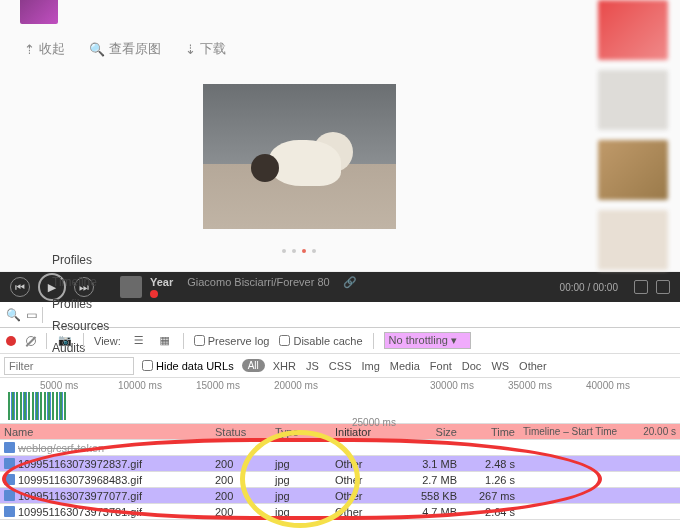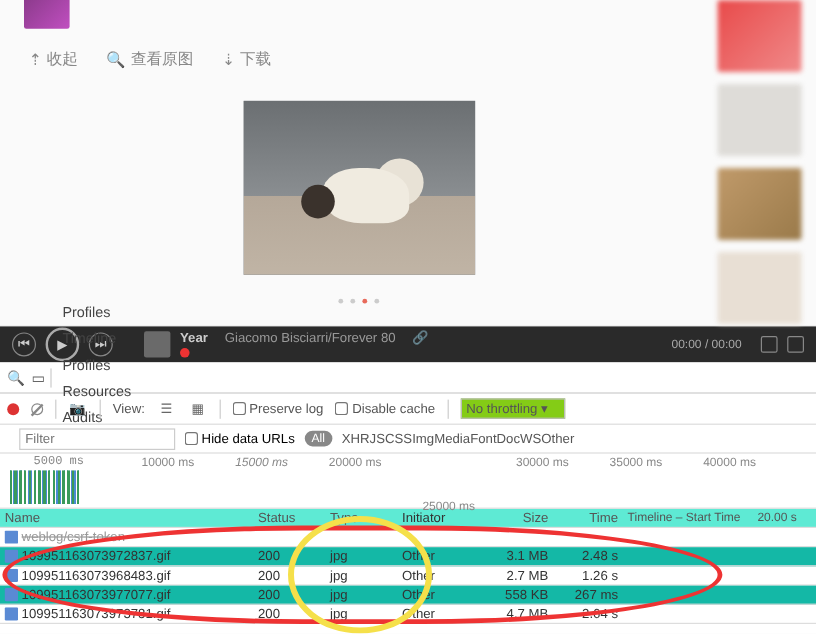--- a/index.html
+++ b/index.html
@@ -37,35 +37,35 @@
 .dev{background:#fff}
 .dev-tabs{height:26px;border-bottom:1px solid #ccc;display:flex;align-items:center;font-size:12px;color:#444;padding:0 6px;gap:2px}
 .dev-ic{width:16px;height:16px;display:flex;align-items:center;justify-content:center;color:#666;cursor:pointer}
 .dtab{padding:4px 7px;cursor:pointer}
 .dtab.on{background:#ddd;border-radius:2px}
 .dev-bar{height:26px;border-bottom:1px solid #ddd;display:flex;align-items:center;font-size:11px;color:#555;padding:0 6px;gap:10px}
 .rec{width:10px;height:10px;background:#d33;border-radius:50%}
 .noop{width:10px;height:10px;border:1.5px solid #888;border-radius:50%;position:relative}
 .noop::after{content:"";position:absolute;left:3px;top:-2px;width:1.5px;height:13px;background:#888;transform:rotate(45deg)}
 .sep{width:1px;height:16px;background:#ccc}
-.sel{border:1px solid #bbb;padding:1px 14px 1px 4px;background:#84cc16;font-size:11px}
+.sel{border:1px solid #bbb;padding:1px 14px 1px 4px;background:#f0abfc;font-size:11px}
 .cb{display:flex;align-items:center;gap:3px}
 .cb input{width:11px;height:11px}
-.dev-filter{height:24px;border-bottom:1px solid #ddd;display:flex;align-items:center;font-size:11px;padding:0 16px;gap:8px}
+.dev-filter{height:24px;border-bottom:1px solid #ddd;display:flex;align-items:center;font-size:11px;padding:0 4px;gap:8px}
 .finput{border:1px solid #ccc;padding:2px 4px;width:130px;font-size:11px;color:#aaa}
 .pill{background:#888;color:#fff;border-radius:8px;padding:1px 6px;font-size:10px}
 .ftype{color:#555;cursor:pointer}
 .timeline{height:46px;border-bottom:1px solid #ddd;position:relative;font-size:10px;color:#888}
 .tl-labels{display:flex;position:absolute;top:2px;left:0;right:0}
 .tl-lab{position:absolute}
 .tl-wave{position:absolute;left:8px;top:14px;width:58px;height:28px;background:repeating-linear-gradient(90deg,#3a9a5a 0 2px,transparent 2px 4px),repeating-linear-gradient(90deg,#4a8ad4 0 1px,transparent 1px 3px)}
 .table{font-size:11px;color:#333}
 .trow{display:flex;border-bottom:1px solid #ddd;height:16px;align-items:center}
-.trow.hd{background:#5eead4;color:#555;font-weight:normal}
-.trow.alt{background:#14b8a6}
+.trow.hd{background:#fca5a5;color:#555;font-weight:normal}
+.trow.alt{background:#c4b5fd}
 .c-name{width:215px;padding-left:4px;overflow:hidden;white-space:nowrap;display:flex;align-items:center;gap:3px}
 .c-status{width:60px}
 .c-type{width:60px}
 .c-init{width:68px;color:#333}
 .c-size{width:62px;text-align:right;padding-right:8px}
 .c-time{width:58px;text-align:right;padding-right:8px}
 .c-tl{flex:1;font-size:10px}
 .fic{width:11px;height:11px;background:#5a8ad4;border-radius:1px;flex-shrink:0}
 .anno-red{position:absolute;border:4px solid #e33;border-radius:50%/60%;pointer-events:none}
 .anno-yel{position:absolute;border:5px solid #f5e04a;border-radius:50%;pointer-events:none}
@@ -170,54 +170,54 @@
   <div class="sep"></div>
   <div class="sel"><span>No throttling</span> ▾</div>
  </div>
  <div class="dev-filter">
   <input class="finput" placeholder="Filter" style="">
   <label class="cb">
         <input type="checkbox" style="">
         <span>Hide data URLs</span>
       </label>
   <span class="pill">All</span>
-  <div id="ftypes" style="display:flex;">
+  <div id="ftypes" style="display:flex;gap:10px">
         <span class="ftype">XHR</span>
         <span class="ftype">JS</span>
         <span class="ftype">CSS</span>
         <span class="ftype">Img</span>
         <span class="ftype">Media</span>
         <span class="ftype">Font</span>
         <span class="ftype">Doc</span>
         <span class="ftype">WS</span>
         <span class="ftype">Other</span>
       </div>
  </div>
  <div class="timeline">
   <div class="tl-labels" id="tll">
-        <span class="tl-lab" style="left: 28px; font-family: Liberation Mono, monospace;">5000 ms</span>
+        <span class="tl-lab" style="left: 40px;">5000 ms</span>
         <span class="tl-lab" style="left: 118px;">10000 ms</span>
-        <span class="tl-lab" style="left: 196px; font-style: italic;">15000 ms</span>
+        <span class="tl-lab" style="left: 196px;">15000 ms</span>
         <span class="tl-lab" style="left: 274px;">20000 ms</span>
         <span class="tl-lab" style="left: 352px; margin-top: 37px;">25000 ms</span>
         <span class="tl-lab" style="left: 430px;">30000 ms</span>
         <span class="tl-lab" style="left: 508px;">35000 ms</span>
         <span class="tl-lab" style="left: 586px;">40000 ms</span>
       </div>
   <div class="tl-wave"></div>
  </div>
  <div class="table">
   <div class="trow hd">
    <div class="c-name">Name</div>
    <div class="c-status">Status</div>
    <div class="c-type">Type</div>
    <div class="c-init">Initiator</div>
    <div class="c-size">Size</div>
    <div class="c-time">Time</div>
-   <div class="c-tl"><span>Timeline – Start Time</span><span style="float:right;padding-right:16px">20.00 s</span></div>
+   <div class="c-tl"><span>Timeline – Start Time</span><span style="float:right;padding-right:4px">20.00 s</span></div>
   </div>
   <div id="rows">
         <div class="trow">
           <div class="c-name">
             <span class="fic"></span>
             <span style="text-decoration:line-through;color:#999">weblog/csrf-token</span>
           </div>
           <div class="c-status"></div>
           <div class="c-type"></div>
           <div class="c-init"></div>

